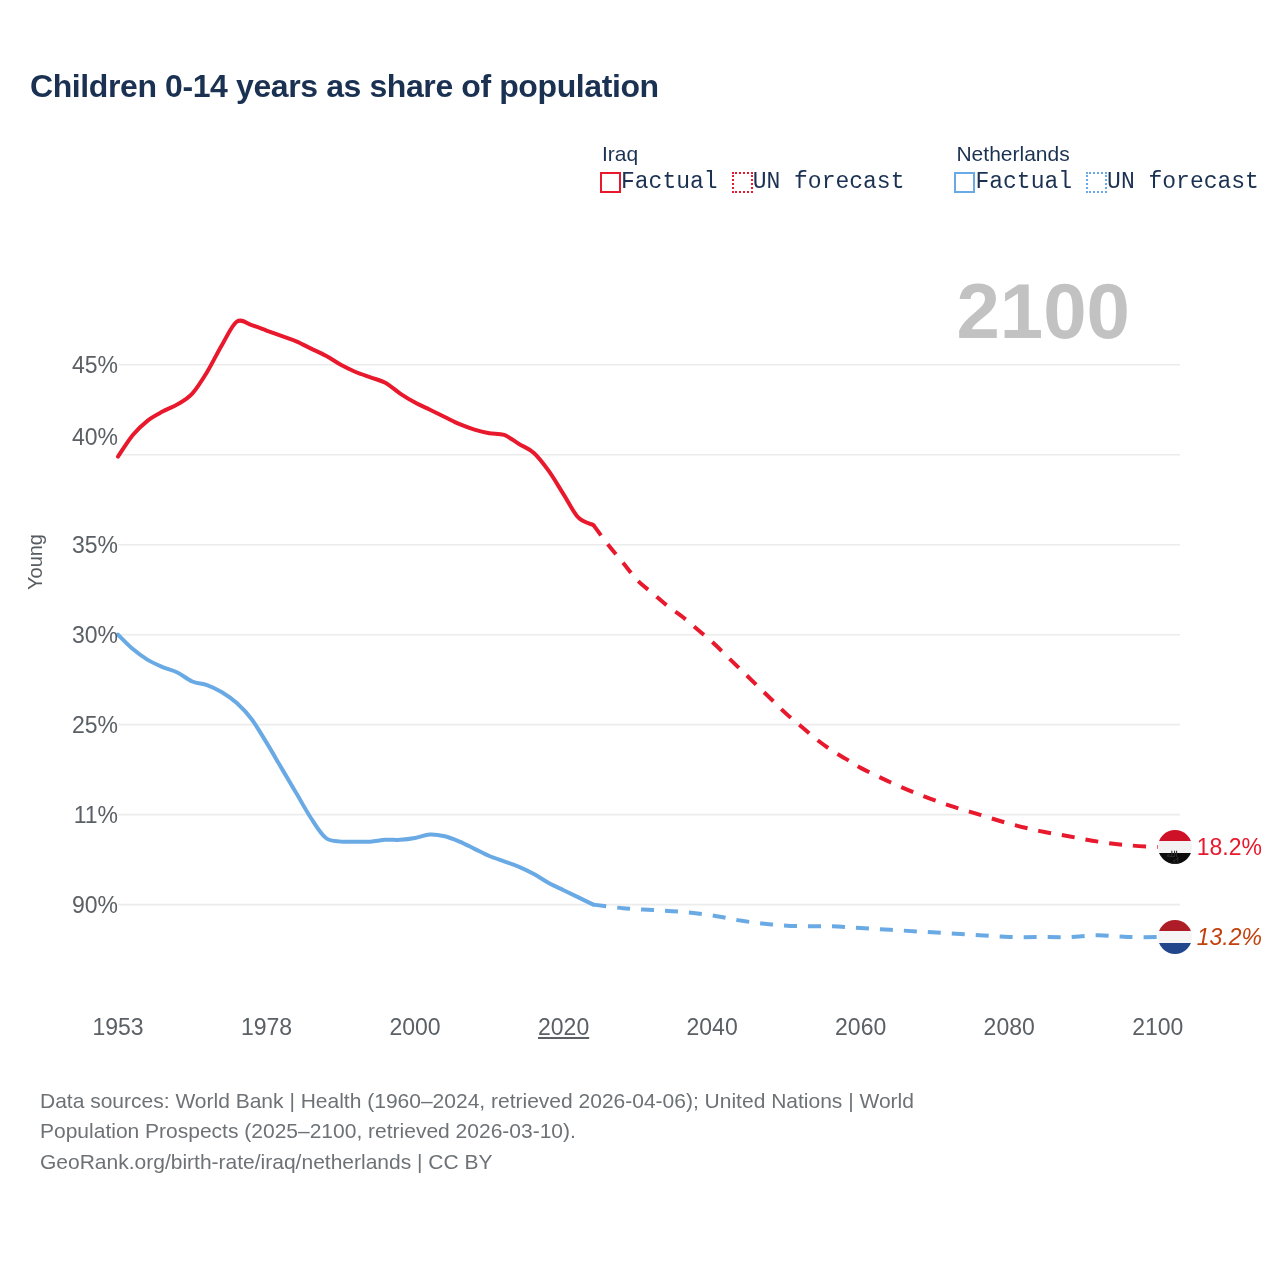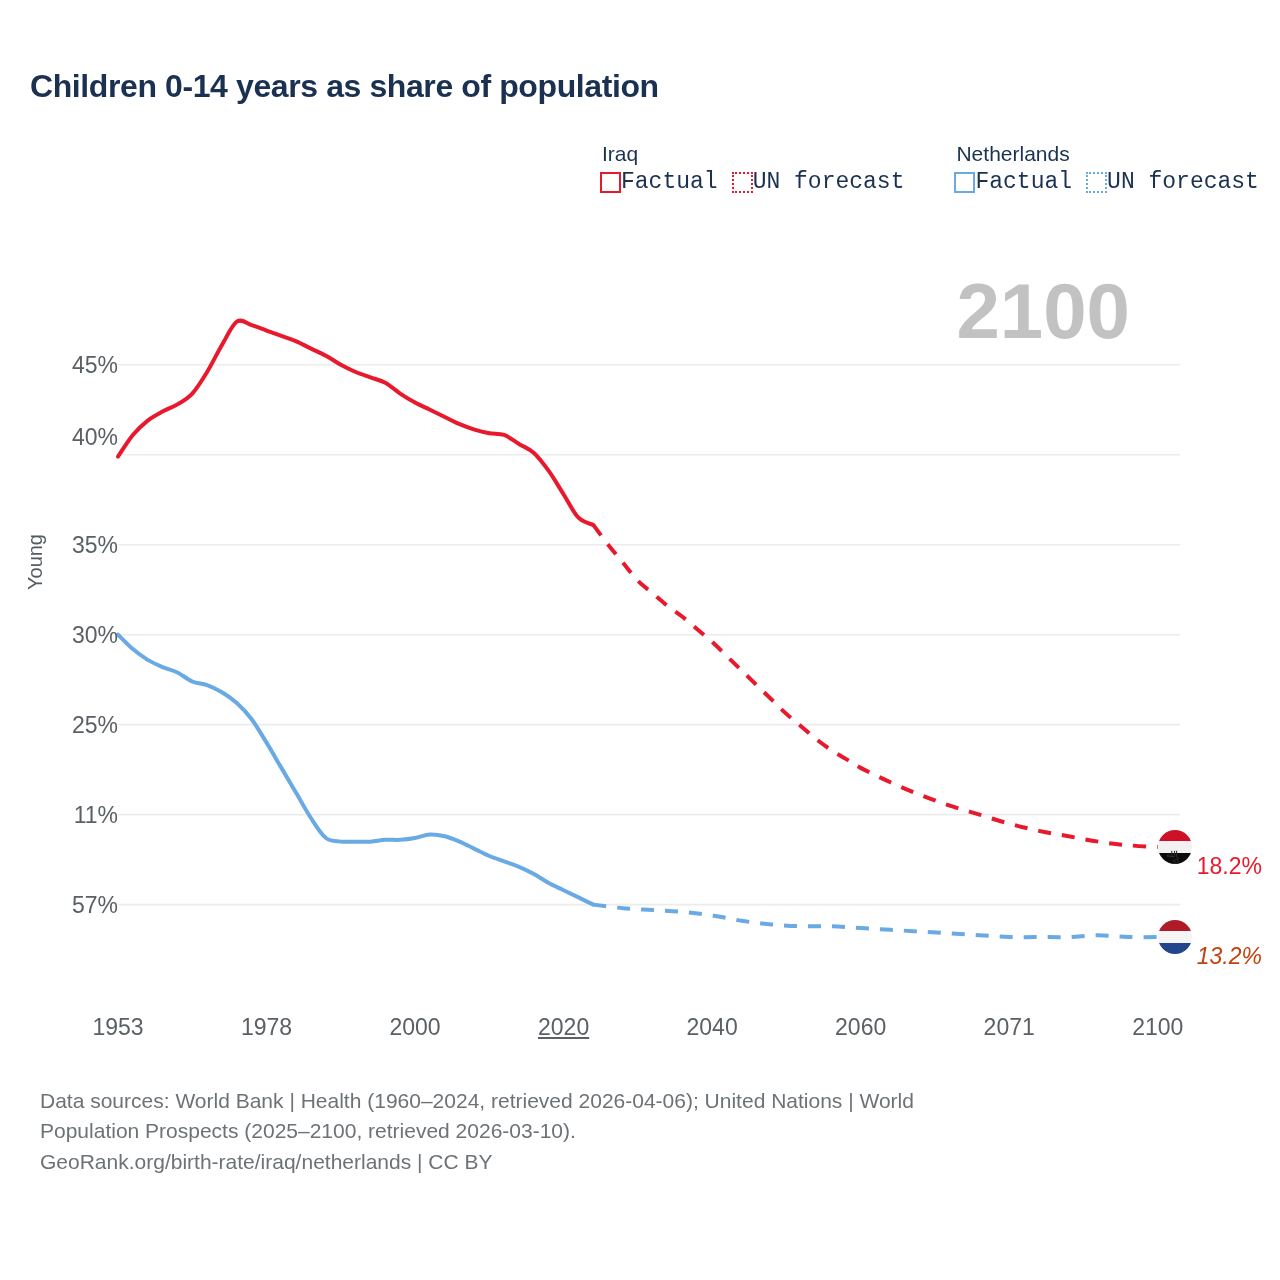--- a/index.html
+++ b/index.html
@@ -137,21 +137,20 @@
     white-space: nowrap;
     transform: translateX(-50%);
   }
 
   
   .end-label {
     position: absolute;
     font-size: 23px;
     white-space: nowrap;
     transform: translateY(-50%);
-    margin-top: 19px;
   }
   .end-label.iraq { color: #e8192c; }
   .end-label.nl   { color: #c2410c; font-style: italic; }
 
   .flag {
     position: absolute;
     width: 34px;
     height: 34px;
     border-radius: 50%;
     overflow: hidden;
@@ -237,36 +236,36 @@
       <line x1="118" x2="1180" y1="544.7252747252749" y2="544.7252747252749" stroke="#ececec" stroke-width="1.6"></line>
       <line x1="118" x2="1180" y1="454.75274725274727" y2="454.75274725274727" stroke="#ececec" stroke-width="1.6"></line>
       <line x1="118" x2="1180" y1="364.7802197802199" y2="364.7802197802199" stroke="#ececec" stroke-width="1.6"></line>
       <path d="M 118.00 456.55 C 120.48 452.95, 127.90 440.96, 132.85 434.96 C 137.80 428.96, 142.76 424.46, 147.71 420.56 C 152.66 416.66, 157.61 414.27, 162.56 411.57 C 167.51 408.87, 172.46 407.37, 177.41 404.37 C 182.36 401.37, 187.31 398.97, 192.27 393.57 C 197.22 388.17, 202.17 380.08, 207.12 371.98 C 212.07 363.88, 217.02 353.38, 221.97 344.99 C 226.92 336.59, 231.87 324.89, 236.83 321.59 C 241.78 318.29, 246.73 323.69, 251.68 325.19 C 256.63 326.69, 261.58 328.79, 266.53 330.59 C 271.48 332.39, 276.43 334.19, 281.38 335.99 C 286.34 337.79, 291.29 339.29, 296.24 341.39 C 301.19 343.49, 306.14 346.19, 311.09 348.59 C 316.04 350.98, 320.99 353.08, 325.94 355.78 C 330.90 358.48, 335.85 362.08, 340.80 364.78 C 345.75 367.48, 350.70 369.88, 355.65 371.98 C 360.60 374.08, 365.55 375.58, 370.50 377.38 C 375.45 379.18, 380.41 380.08, 385.36 382.77 C 390.31 385.47, 395.26 390.27, 400.21 393.57 C 405.16 396.87, 410.11 399.87, 415.06 402.57 C 420.01 405.27, 424.97 407.37, 429.92 409.77 C 434.87 412.17, 439.82 414.57, 444.77 416.96 C 449.72 419.36, 454.67 422.06, 459.62 424.16 C 464.57 426.26, 469.52 428.06, 474.48 429.56 C 479.43 431.06, 484.38 432.26, 489.33 433.16 C 494.28 434.06, 499.23 433.16, 504.18 434.96 C 509.13 436.76, 514.08 440.96, 519.03 443.96 C 523.99 446.96, 528.94 448.45, 533.89 452.95 C 538.84 457.45, 543.79 464.05, 548.74 470.95 C 553.69 477.85, 558.64 486.54, 563.59 494.34 C 568.55 502.14, 573.50 512.64, 578.45 517.73 C 583.40 522.83, 590.83 523.73, 593.30 524.93" fill="none" stroke="#e8192c" stroke-width="4" stroke-linecap="round" stroke-linejoin="round"></path>
       <path d="M 593.30 524.93 C 595.78 528.23, 603.20 538.43, 608.15 544.73 C 613.10 551.02, 618.06 556.72, 623.01 562.72 C 627.96 568.72, 632.91 575.62, 637.86 580.71 C 642.81 585.81, 647.76 589.11, 652.71 593.31 C 657.66 597.51, 662.62 602.01, 667.57 605.91 C 672.52 609.81, 677.47 612.80, 682.42 616.70 C 687.37 620.60, 692.32 625.10, 697.27 629.30 C 702.22 633.50, 707.17 637.40, 712.13 641.90 C 717.08 646.39, 722.03 651.49, 726.98 656.29 C 731.93 661.09, 736.88 665.89, 741.83 670.69 C 746.78 675.49, 751.73 680.28, 756.69 685.08 C 761.64 689.88, 766.59 694.68, 771.54 699.48 C 776.49 704.28, 781.44 709.38, 786.39 713.87 C 791.34 718.37, 796.29 722.27, 801.24 726.47 C 806.20 730.67, 811.15 735.17, 816.10 739.07 C 821.05 742.96, 826.00 746.56, 830.95 749.86 C 835.90 753.16, 840.85 755.86, 845.80 758.86 C 850.76 761.86, 853.23 763.96, 860.66 767.86 C 868.08 771.76, 880.46 777.75, 890.36 782.25 C 900.27 786.75, 910.17 790.95, 920.07 794.85 C 929.97 798.75, 939.87 802.35, 949.78 805.65 C 959.68 808.94, 969.58 811.64, 979.48 814.64 C 989.38 817.64, 999.29 820.94, 1009.19 823.64 C 1019.09 826.34, 1028.99 828.74, 1038.90 830.84 C 1048.80 832.94, 1058.70 834.44, 1068.60 836.24 C 1078.50 838.04, 1088.41 840.14, 1098.31 841.63 C 1108.21 843.13, 1118.11 844.33, 1128.01 845.23 C 1137.92 846.13, 1152.77 846.73, 1157.72 847.03" fill="none" stroke="#e8192c" stroke-width="4" stroke-linecap="butt" stroke-linejoin="round" stroke-dasharray="13 11"></path>
       <path d="M 118.00 634.70 C 120.48 637.10, 127.90 644.89, 132.85 649.09 C 137.80 653.29, 142.76 656.89, 147.71 659.89 C 152.66 662.89, 157.61 664.99, 162.56 667.09 C 167.51 669.19, 172.46 670.09, 177.41 672.49 C 182.36 674.89, 187.31 679.38, 192.27 681.48 C 197.22 683.58, 202.17 683.28, 207.12 685.08 C 212.07 686.88, 217.02 689.28, 221.97 692.28 C 226.92 695.28, 231.87 698.58, 236.83 703.08 C 241.78 707.58, 246.73 712.67, 251.68 719.27 C 256.63 725.87, 261.58 734.57, 266.53 742.66 C 271.48 750.76, 276.43 759.46, 281.38 767.86 C 286.34 776.25, 291.29 784.65, 296.24 793.05 C 301.19 801.45, 306.14 810.74, 311.09 818.24 C 316.04 825.74, 320.99 834.14, 325.94 838.04 C 330.90 841.93, 335.85 841.03, 340.80 841.63 C 345.75 842.23, 350.70 841.63, 355.65 841.63 C 360.60 841.63, 365.55 841.93, 370.50 841.63 C 375.45 841.33, 380.41 840.14, 385.36 839.84 C 390.31 839.54, 395.26 840.14, 400.21 839.84 C 405.16 839.54, 410.11 838.94, 415.06 838.04 C 420.01 837.14, 424.97 834.74, 429.92 834.44 C 434.87 834.14, 439.82 835.04, 444.77 836.24 C 449.72 837.44, 454.67 839.54, 459.62 841.63 C 464.57 843.73, 469.52 846.43, 474.48 848.83 C 479.43 851.23, 484.38 853.93, 489.33 856.03 C 494.28 858.13, 499.23 859.63, 504.18 861.43 C 509.13 863.23, 514.08 864.73, 519.03 866.83 C 523.99 868.93, 528.94 871.33, 533.89 874.02 C 538.84 876.72, 543.79 880.32, 548.74 883.02 C 553.69 885.72, 558.64 887.82, 563.59 890.22 C 568.55 892.62, 573.50 895.02, 578.45 897.42 C 583.40 899.82, 590.83 903.42, 593.30 904.62" fill="none" stroke="#6aaae4" stroke-width="4" stroke-linecap="round" stroke-linejoin="round"></path>
       <path d="M 593.30 904.62 C 598.25 905.22, 613.10 907.31, 623.01 908.21 C 632.91 909.11, 642.81 909.41, 652.71 910.01 C 662.62 910.61, 672.52 910.91, 682.42 911.81 C 692.32 912.71, 702.22 913.91, 712.13 915.41 C 722.03 916.91, 731.93 919.31, 741.83 920.81 C 751.73 922.31, 761.64 923.51, 771.54 924.41 C 781.44 925.31, 791.34 925.91, 801.24 926.21 C 811.15 926.51, 821.05 925.91, 830.95 926.21 C 840.85 926.51, 850.76 927.41, 860.66 928.01 C 870.56 928.61, 880.46 929.21, 890.36 929.81 C 900.27 930.41, 910.17 931.01, 920.07 931.61 C 929.97 932.21, 939.87 932.81, 949.78 933.41 C 959.68 934.01, 969.58 934.61, 979.48 935.21 C 989.38 935.81, 999.29 936.71, 1009.19 937.01 C 1019.09 937.31, 1028.99 937.01, 1038.90 937.01 C 1048.80 937.01, 1058.70 937.31, 1068.60 937.01 C 1078.50 936.71, 1088.41 935.21, 1098.31 935.21 C 1108.21 935.21, 1118.11 936.71, 1128.01 937.01 C 1137.92 937.31, 1152.77 937.01, 1157.72 937.01" fill="none" stroke="#6aaae4" stroke-width="4" stroke-linecap="butt" stroke-linejoin="round" stroke-dasharray="13 11"></path>
     </svg>
 
   <div class="ytick-wrap" id="ytick-wrap">
-      <div class="ytick" style="top: 904.615px;">57%</div>
+      <div class="ytick" style="top: 904.615px;">90%</div>
       <div class="ytick" style="top: 814.643px;">11%</div>
       <div class="ytick" style="top: 724.67px;">25%</div>
       <div class="ytick" style="top: 634.698px;">30%</div>
       <div class="ytick" style="top: 544.725px;">35%</div>
       <div class="ytick" style="top: 437px;">40%</div>
       <div class="ytick" style="top: 364.78px;">45%</div>
     </div>
   <div id="xtick-wrap">
       <div class="xtick" style="left: 118px;">1953</div>
       <div class="xtick" style="left: 266.531px;">1978</div>
       <div class="xtick" style="left: 415.063px;">2000</div>
       <div class="xtick" style="left: 563.594px; text-decoration: underline;">2020</div>
       <div class="xtick" style="left: 712.126px;">2040</div>
       <div class="xtick" style="left: 860.657px;">2060</div>
-      <div class="xtick" style="left: 1009.19px;">2071</div>
+      <div class="xtick" style="left: 1009.19px;">2080</div>
       <div class="xtick" style="left: 1157.72px;">2100</div>
     </div>
   <div id="endmarks">
       <div class="flag flag-iraq" style="left: 1174.72px; top: 847.033px;">
         <div class="band b1"></div>
         <div class="band b2">
           <span class="script">الله أكبر</span>
         </div>
         <div class="band b3"></div>
       </div>

